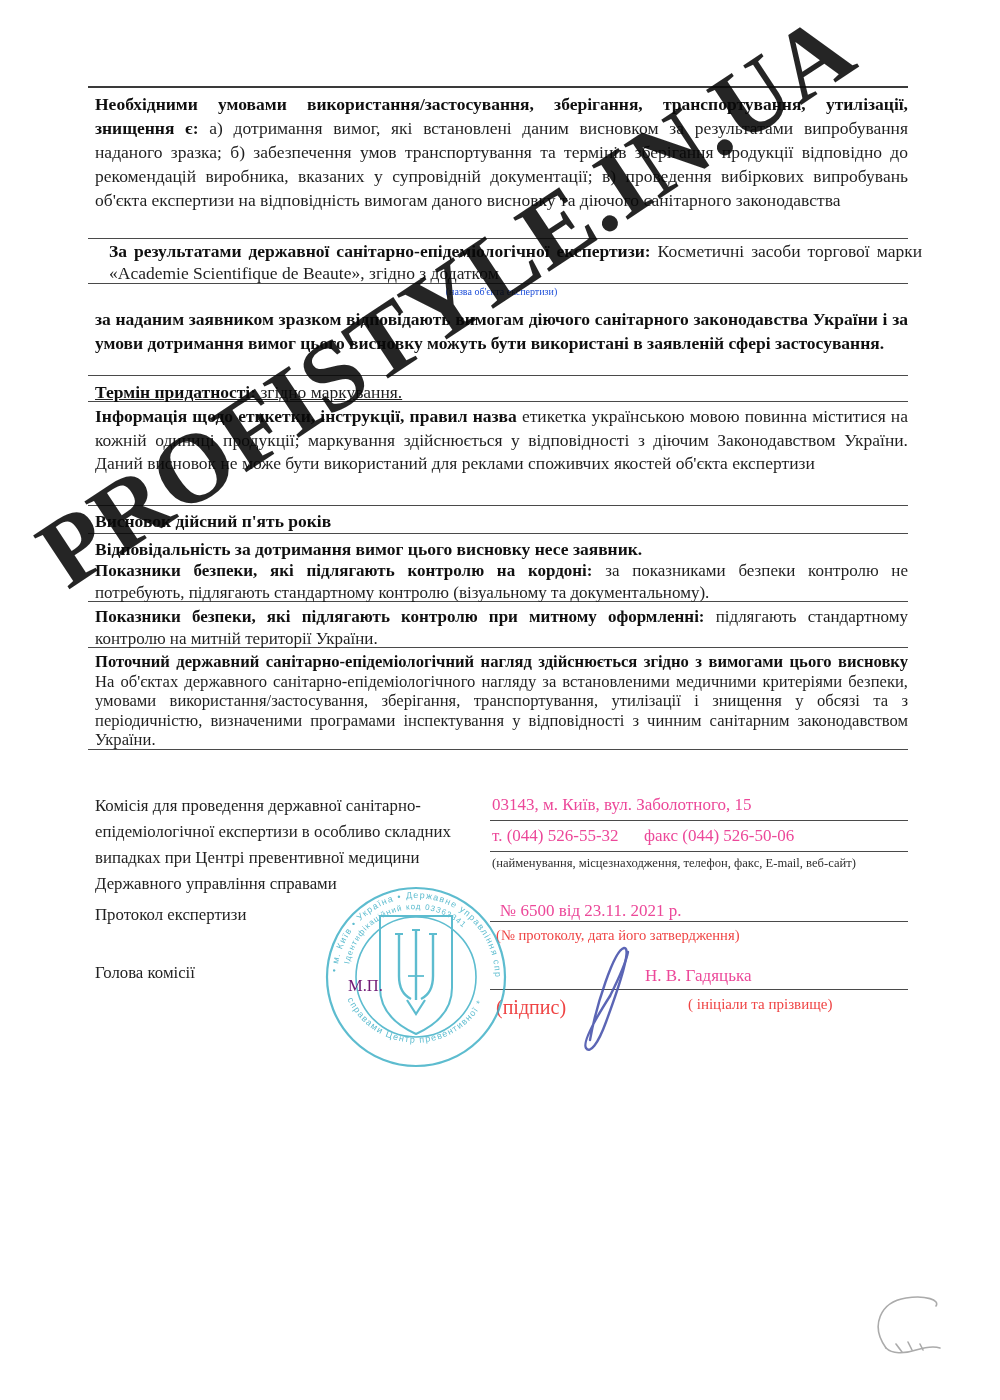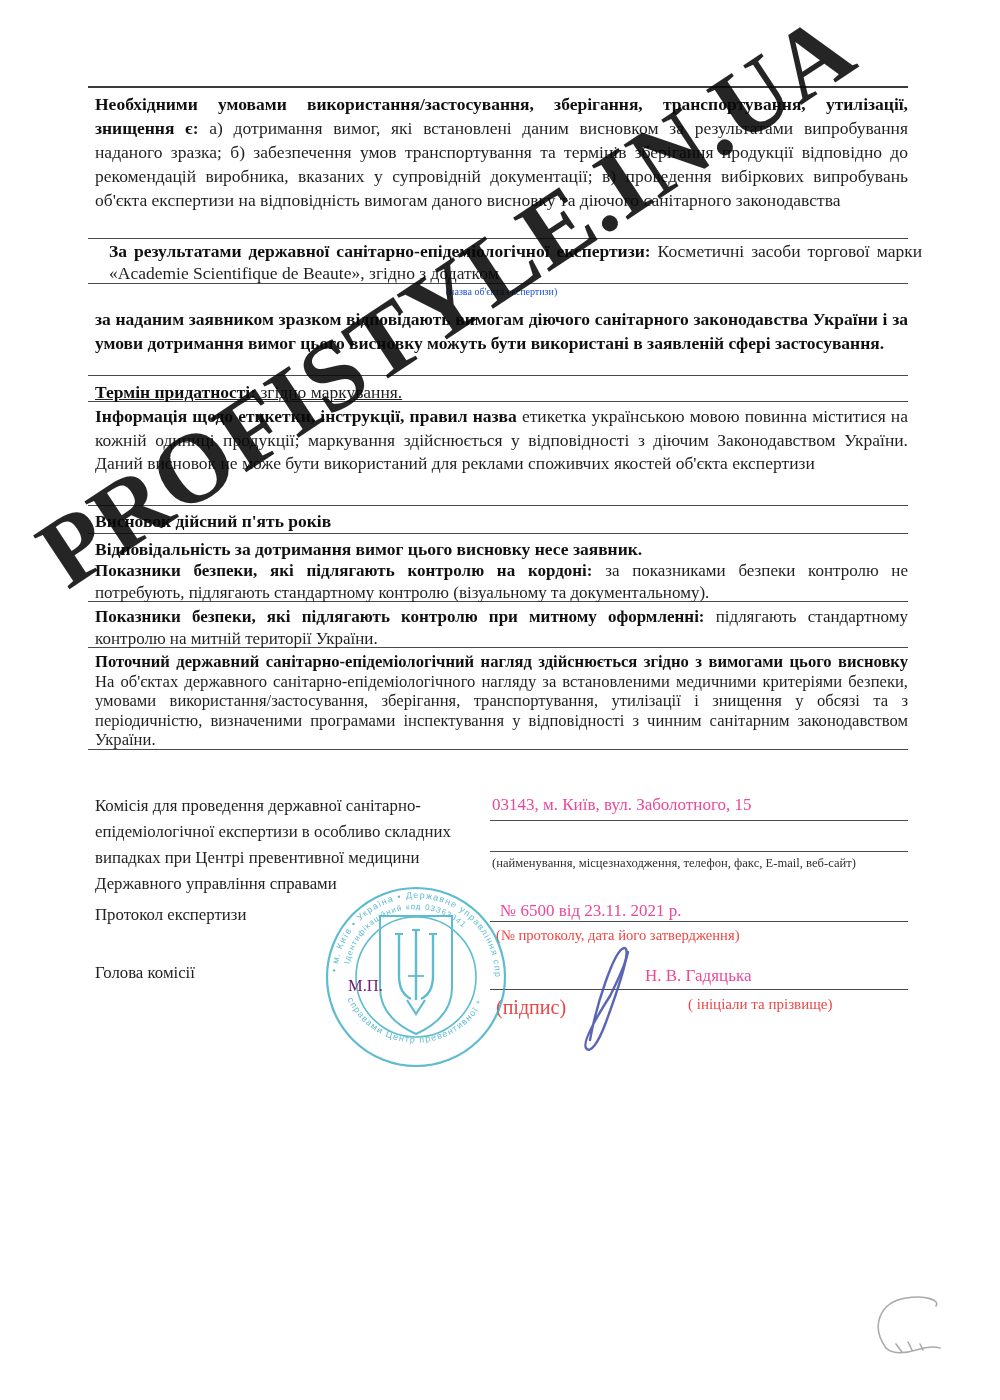--- a/index.html
+++ b/index.html
@@ -91,20 +91,21 @@
   <div class="abs par" style="left:95px;top:652px;width:813px;line-height:19.6px;font-size:16.6px;">
     <span class="b">Поточний державний санітарно-епідеміологічний нагляд здійснюється згідно з вимогами цього висновку</span>
     <span>На об'єктах державного санітарно-епідеміологічного нагляду за встановленими медичними критеріями безпеки, умовами використання/застосування, зберігання, транспортування, утилізації і знищення у обсязі та з періодичністю, визначеними програмами інспектування у відповідності з чинним санітарним законодавством України.</span>
   </div>
 
   <div class="abs footer-left" style="left:95px;top:793px;width:370px;">Комісія   для проведення державної санітарно-епідеміологічної  експертизи в особливо складних випадках при Центрі превентивної медицини Державного  управління  справами</div>
 
   <div class="abs footer-val" style="left:492px;top:795px;width:416px;">03143, м. Київ, вул. Заболотного, 15</div>
   <div class="hr thin" style="left:490px;top:820px;width:418px;"></div>
 
+  <div class="abs footer-val" style="left:492px;top:826px;width:416px;white-space:pre;">т. (044) 526-55-32      факс (044) 526-50-06</div>
   <div class="hr thin" style="left:490px;top:851px;width:418px;"></div>
 
   <div class="abs small-cap" style="left:492px;top:856px;width:416px;">(найменування, місцезнаходження, телефон, факс, E-mail, веб-сайт)</div>
 
   <div class="abs footer-left" style="left:95px;top:902px;">Протокол експертизи</div>
   <div class="abs footer-val" style="left:500px;top:901px;">№  6500 від  23.11. 2021 р.</div>
   <div class="hr thin" style="left:490px;top:921px;width:418px;"></div>
   <div class="abs mid-cap" style="left:496px;top:927px;">(№ протоколу, дата його затвердження)</div>
 
   <div class="abs footer-left" style="left:95px;top:960px;">Голова комісії</div>

